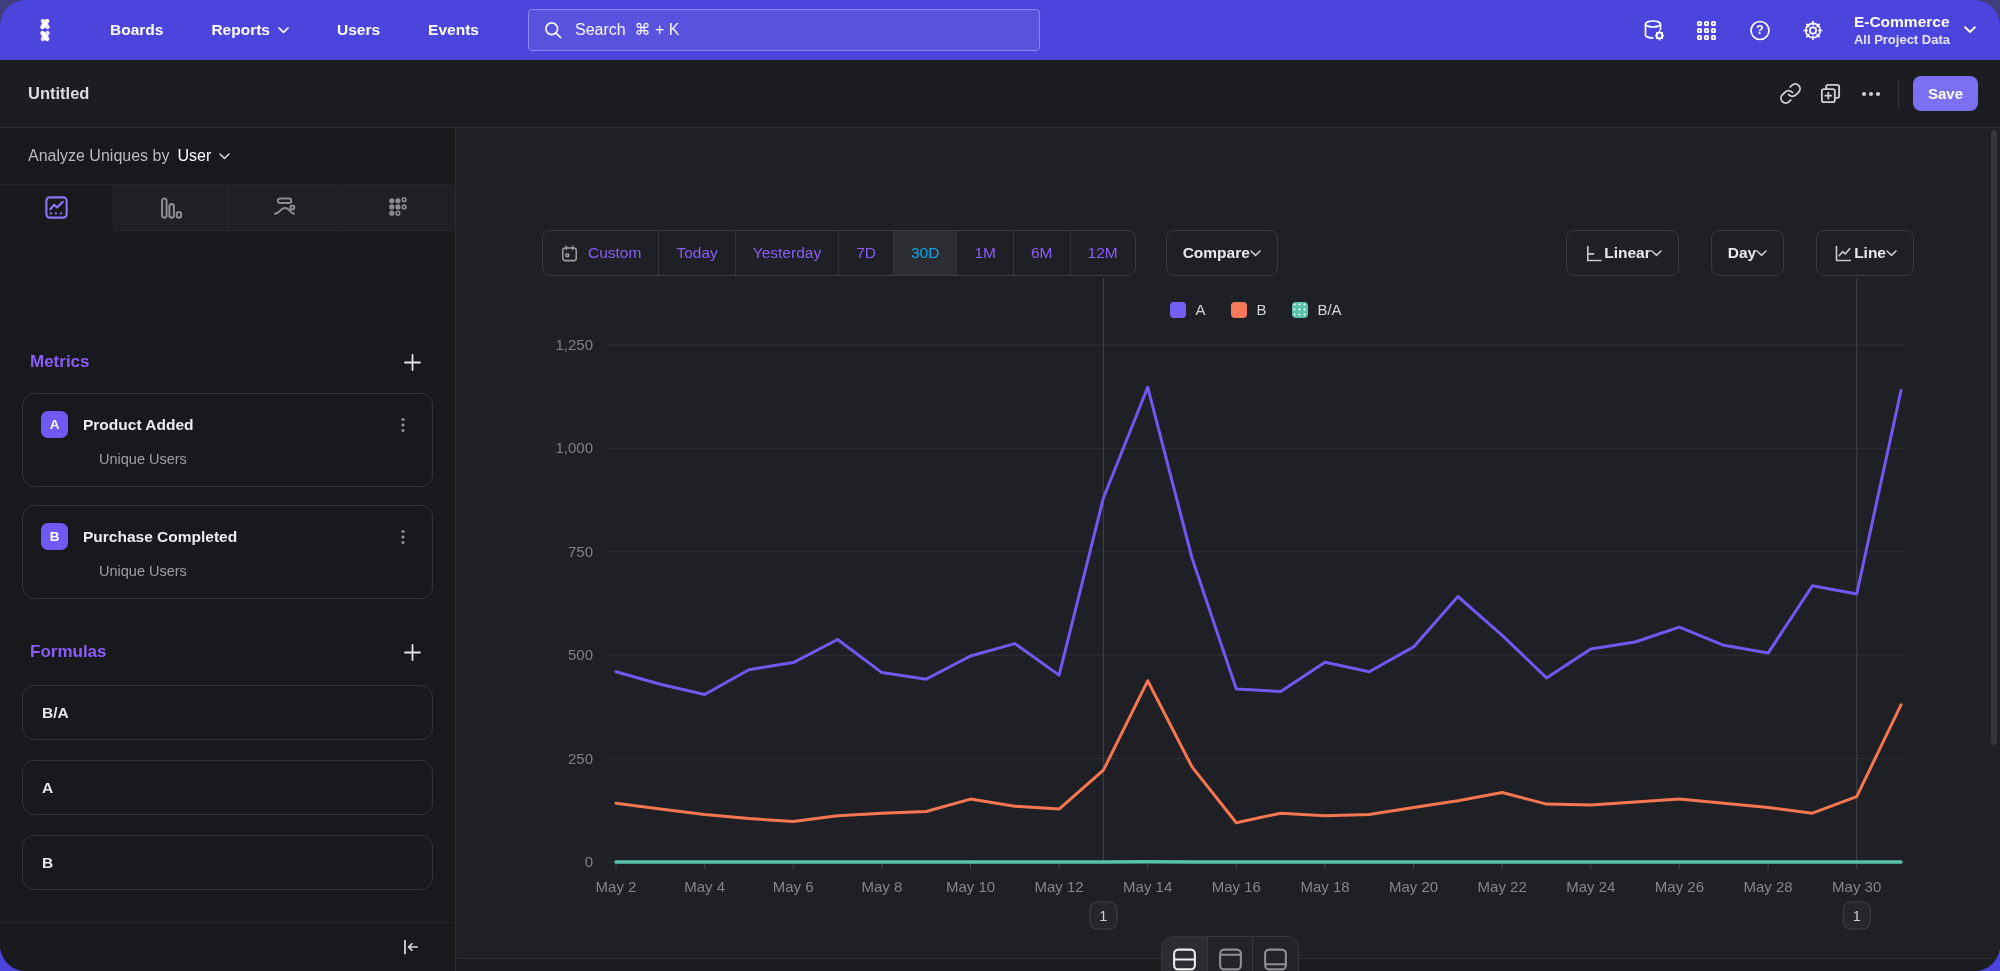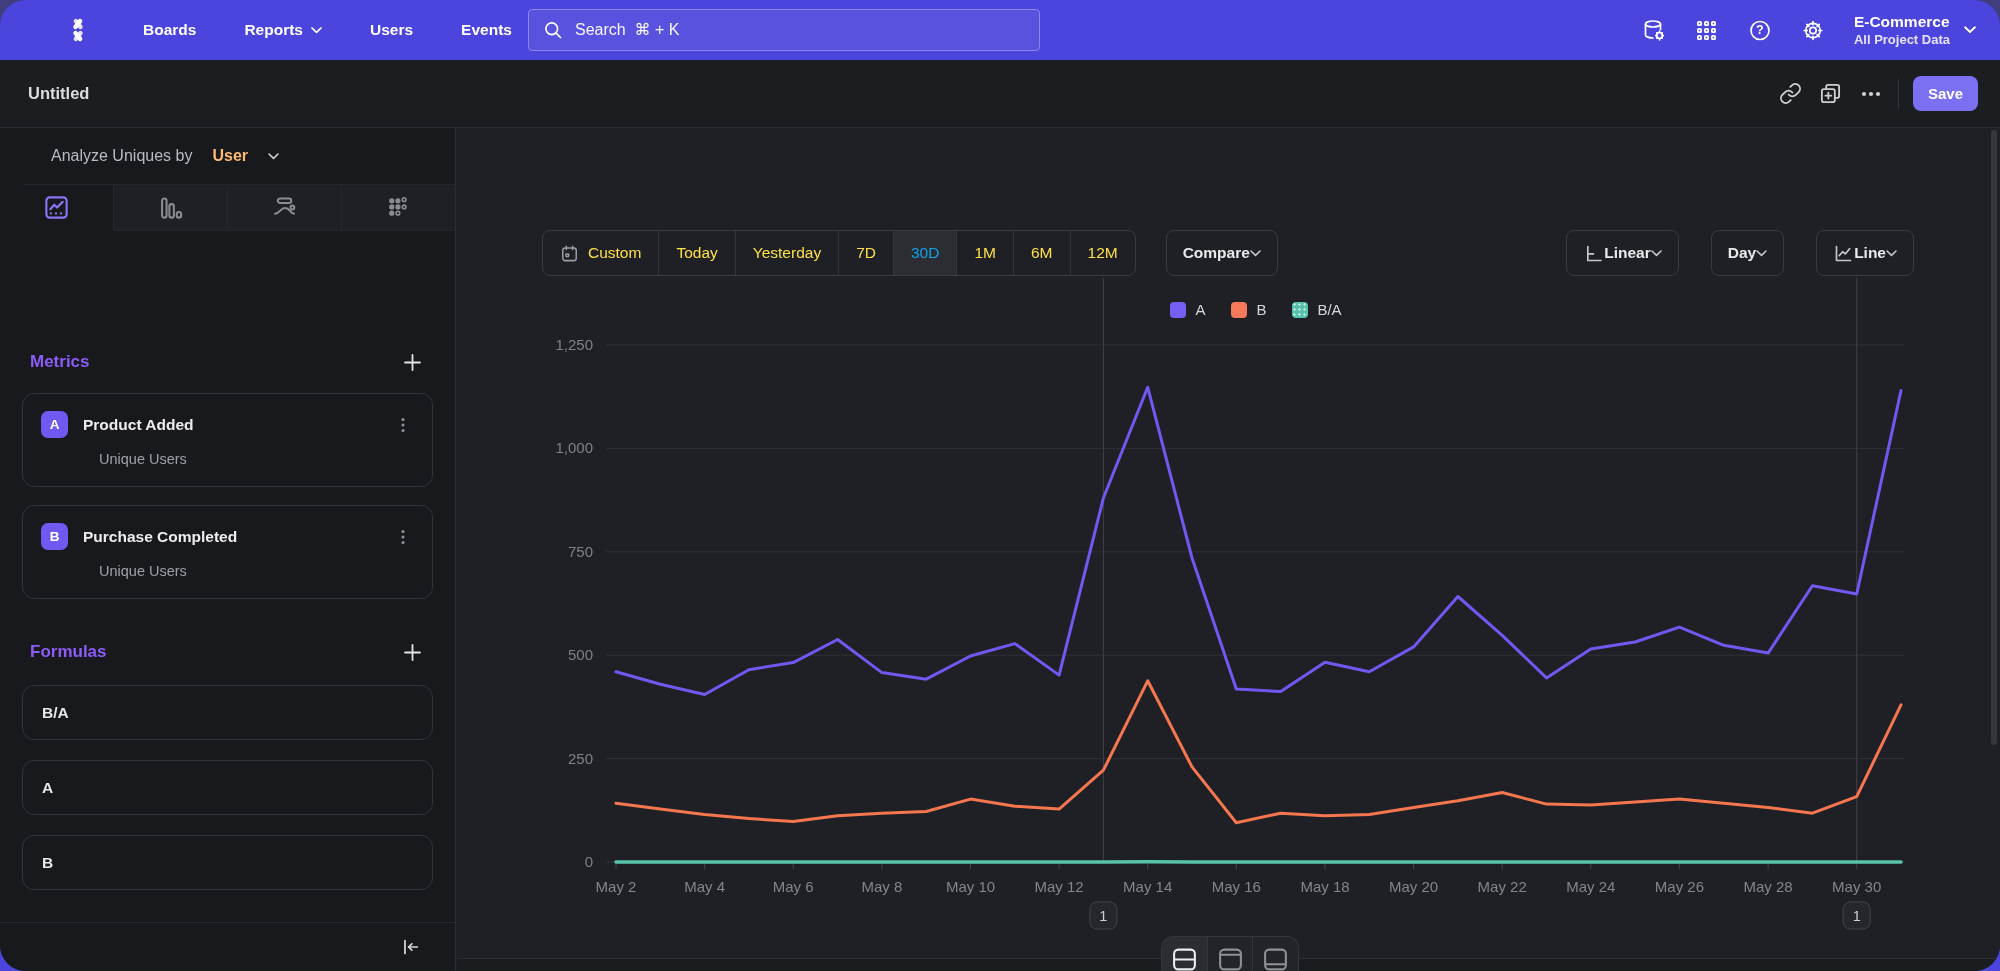--- a/index.html
+++ b/index.html
@@ -2,21 +2,21 @@
 <html><head>
 <meta charset="utf-8">
 <style>
   html,body{margin:0;padding:0;background:#413e7e;}
   *{box-sizing:border-box;}
   .app{position:relative;width:2000px;height:971px;background:#413e7e;overflow:hidden;
        font-family:"Liberation Sans","DejaVu Sans",sans-serif;-webkit-font-smoothing:antialiased;}
   .shell{position:absolute;inset:0;background:#4b44dd;border-radius:26px 26px 0 0;}
 
   
-  .topnav{position:absolute;top:0;left:0;right:0;height:60px;display:flex;align-items:center;color:#fff;padding-left:33px;}
+  .topnav{position:absolute;top:0;left:0;right:0;height:60px;display:flex;align-items:center;color:#fff;}
   .logo{margin-left:30px;display:flex;align-items:center;}
   .nav-links{display:flex;gap:48px;margin-left:50px;font-size:15.5px;font-weight:600;}
   .nav-link{display:flex;align-items:center;gap:8px;cursor:pointer;}
   .searchbox{position:absolute;left:528px;top:9px;width:512px;height:42px;border:1.5px solid #8d86ef;
              background:rgba(255,255,255,.08);border-radius:4px;display:flex;align-items:center;padding:0 14px;}
   .searchbox input{flex:1;background:transparent;border:none;outline:none;color:#fff;font-size:16px;
              font-family:"Liberation Sans","DejaVu Sans",sans-serif;margin-left:10px;}
   .searchbox input::placeholder{color:rgba(255,255,255,.95);}
   .nav-right{position:absolute;right:24px;top:0;height:60px;display:flex;align-items:center;gap:29px;}
   .nav-icon{width:24px;height:24px;display:flex;align-items:center;justify-content:center;cursor:pointer;}
@@ -35,22 +35,22 @@
   .report-title{margin-left:28px;font-size:16.5px;font-weight:600;color:#dcdde0;}
   .header-actions{margin-left:auto;display:flex;align-items:center;gap:14px;margin-right:22px;}
   .h-icon{width:26px;height:26px;display:flex;align-items:center;justify-content:center;cursor:pointer;color:#cfd0d4;}
   .v-divider{width:1px;height:30px;background:#35363c;}
   .save-btn{height:35px;padding:0 15px;background:#7b70f2;border:none;border-radius:8px;color:#fff;
             font-size:15px;font-weight:600;cursor:pointer;font-family:inherit;}
 
   
   .sidebar{position:absolute;top:68px;left:0;width:456px;bottom:0;background:#18191d;border-right:1px solid #2c2d32;}
   .analyze-row{height:57px;border-bottom:1px solid #26272c;display:flex;align-items:center;padding:0 28px;
-               font-size:16px;color:#b9bbc0;gap:20px;margin-left:23px;}
-  .analyze-row b{color:#fdba74;font-weight:700;}
+               font-size:16px;color:#b9bbc0;gap:8px;}
+  .analyze-row b{color:#ffffff;font-weight:400;}
   .tabs{display:flex;height:46px;}
   .tab{flex:1;display:flex;align-items:center;justify-content:center;background:#1f2025;
        border-right:1px solid #26272c;border-bottom:1px solid #26272c;cursor:pointer;}
   .tab:last-child{border-right:none;}
   .tab.active{background:#18191d;border-bottom:1px solid transparent;}
   .side-body{padding:0 22px;}
   .section-header{display:flex;justify-content:space-between;align-items:center;padding:0 8px;
                   color:#8b5cf6;font-size:17px;font-weight:700;}
   .sec-metrics{margin-top:118px;}
   .sec-formulas{margin-top:40px;}
@@ -64,21 +64,21 @@
   .m-sub{margin-left:58px;margin-top:13px;font-size:14.5px;color:#9da0a5;}
   .formula-card{border:1px solid #33343a;border-radius:12px;margin-top:20px;height:55px;display:flex;
                 align-items:center;padding:0 19px;font-size:15.5px;font-weight:600;color:#e7e8ea;}
   .sidebar-footer{position:absolute;bottom:0;left:0;right:0;height:49px;border-top:1px solid #26272c;
                   display:flex;align-items:center;justify-content:flex-end;padding-right:34px;}
 
   
   .main{position:absolute;top:68px;left:457px;right:0;bottom:0;background:#1f2025;}
   .controls{position:absolute;top:102px;left:85px;right:86px;height:46px;display:flex;align-items:center;}
   .date-seg{display:flex;height:46px;border:1px solid #3a3b41;border-radius:8px;overflow:hidden;}
-  .seg{display:flex;align-items:center;gap:9px;padding:0 17px;font-size:15.5px;color:#fde047;
+  .seg{display:flex;align-items:center;gap:9px;padding:0 17px;font-size:15.5px;color:#8b5cf6;
        border-right:1px solid #34353a;cursor:pointer;white-space:nowrap;}
   .seg:last-child{border-right:none;}
   .seg.active{background:#2c2d33;color:#0ea5e9;font-weight:400;}
   .ctl-btn{height:46px;border:1px solid #3a3b41;border-radius:8px;background:transparent;color:#e8e9ea;
            font-size:15.5px;font-weight:600;display:flex;align-items:center;gap:0;padding:0 16px;
            cursor:pointer;font-family:inherit;}
   .compare{margin-left:30px;}
   .right-btns{margin-left:auto;display:flex;gap:32px;}
   .legend{position:absolute;top:173px;left:150px;width:1298px;display:flex;justify-content:center;gap:26px;}
   .legend-item{display:flex;align-items:center;gap:9px;font-size:15px;color:#d5d6d9;cursor:pointer;}

